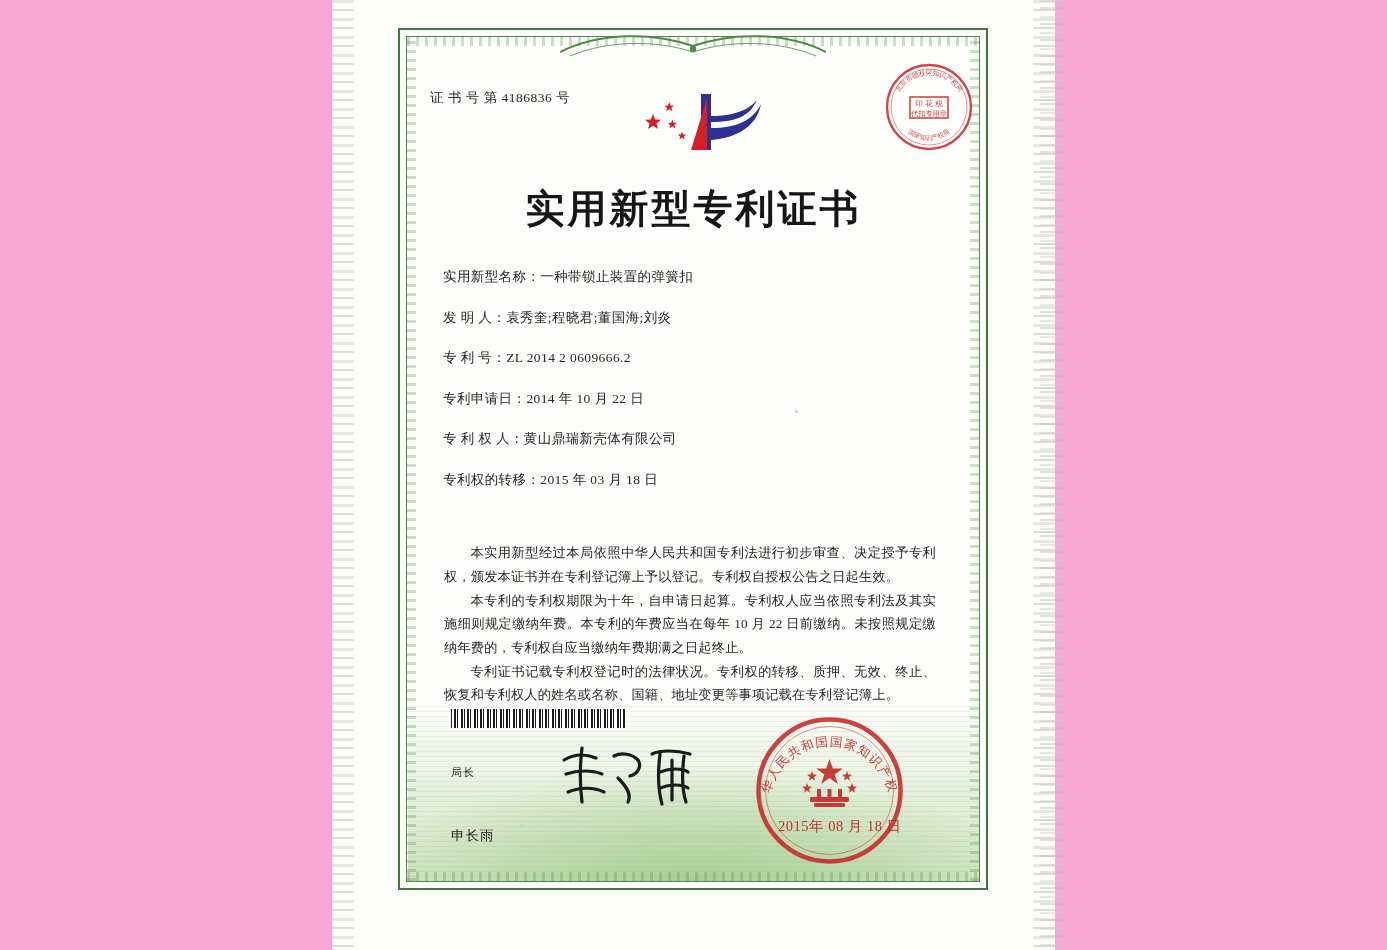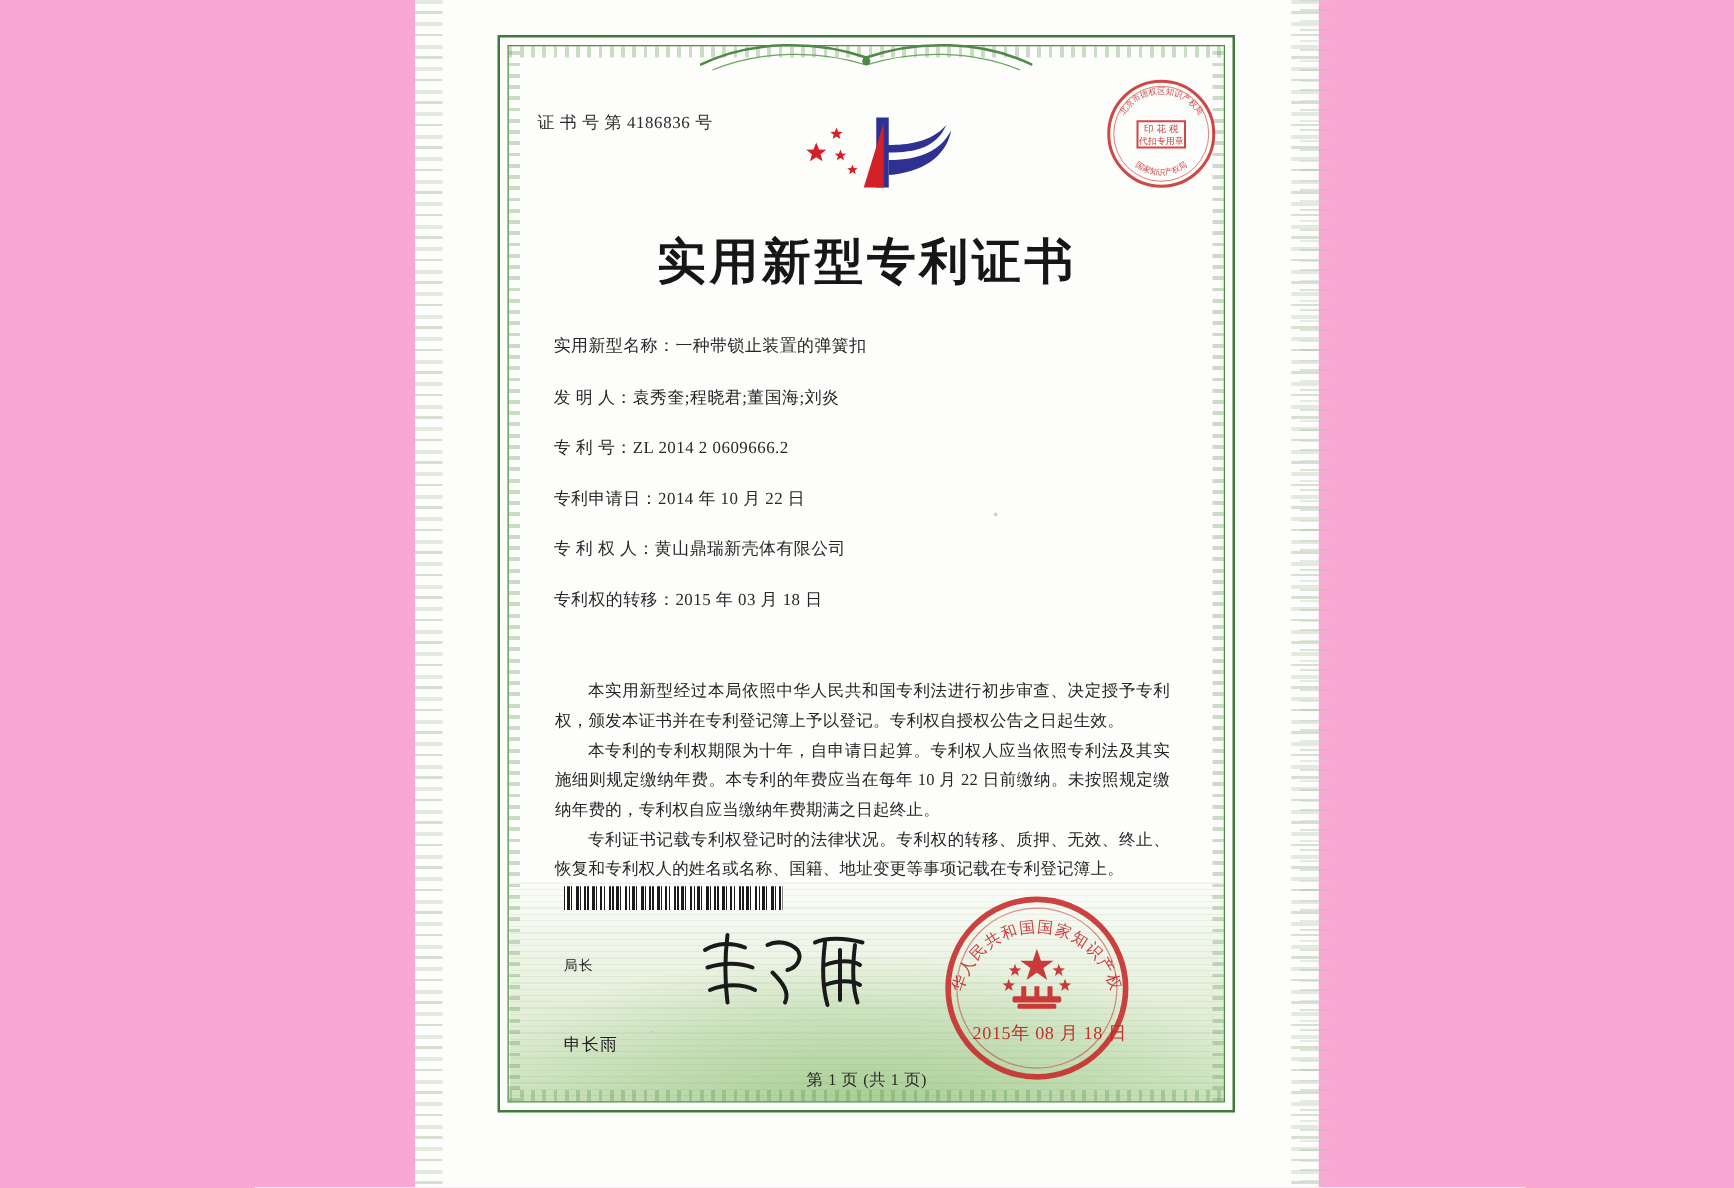--- a/index.html
+++ b/index.html
@@ -413,17 +413,16 @@
       <rect x="84" y="74" width="4" height="9"></rect>
     </g>
     <path id="bigArc" d="M15 84 A61 61 0 0 1 136 84" fill="none"></path>
     <text font-size="12.6" fill="#c62828" font-family="DejaVu Sans, sans-serif" opacity="0.9" letter-spacing="1.2">
       <textPath href="#bigArc" startOffset="50%" text-anchor="middle">中华人民共和国国家知识产权局</textPath>
     </text>
   </svg>
 
   <div class="seal-date">2015年 08 月 18 日</div>
 
-  <div class="footer">第 1 页 (共 1 页)</div>
 
   <div class="faint-dot" style="left:795px; top:410px;"></div>
   <div class="faint-dot" style="left:520px; top:824px;"></div>
 </div>
 
 </body></html>

